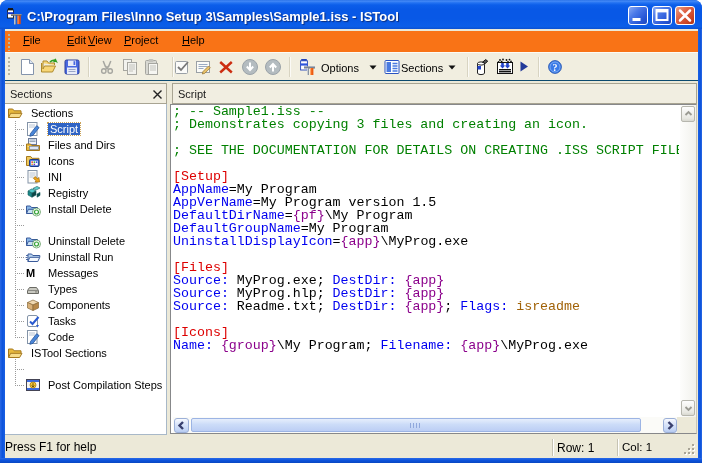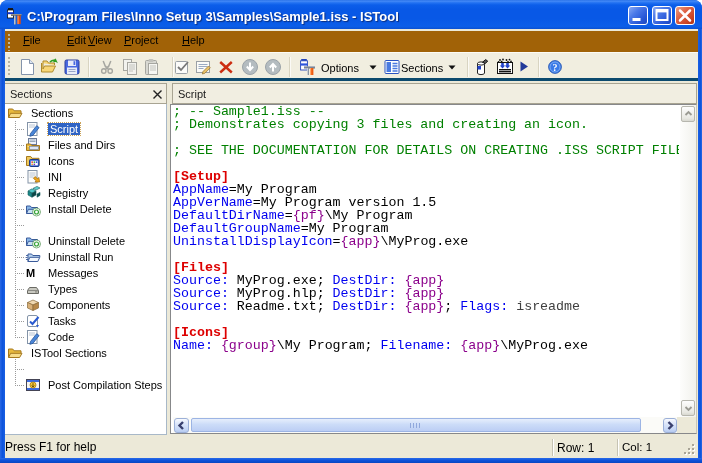--- a/index.html
+++ b/index.html
@@ -9,44 +9,44 @@
 .titlebar{left:0;top:0;width:702px;height:31px;border-radius:8px 8px 0 0;
  background:linear-gradient(180deg,#2a72e8 0%,#4288f6 4%,#2372f2 9%,#0c5eea 16%,#0858e6 30%,#0858e6 60%,#0a5ce8 76%,#0c5ee8 85%,#0a52d4 93%,#0646c0 98%,#0540b4 100%)}
 .ticon{left:7px;top:8px;width:17px;height:17px}
 .ttext{left:27px;top:9px;color:#fff;font-weight:bold;font-size:13px;white-space:nowrap;
  text-shadow:1px 1px 1px rgba(10,36,106,.85);letter-spacing:0px}
 .wbtn{top:6px;width:20px;height:19px;border:1px solid #fff;border-radius:3px}
 .bmin{left:628px;background:linear-gradient(135deg,#89a9f4 0%,#4b79e8 35%,#2a59d8 70%,#1c48c0 100%)}
 .bmax{left:652px;background:linear-gradient(135deg,#89a9f4 0%,#4b79e8 35%,#2a59d8 70%,#1c48c0 100%)}
 .bclose{left:675px;background:linear-gradient(135deg,#eb9f84 0%,#de6244 40%,#cc4524 75%,#b03413 100%)}
 .client{left:4px;top:29px;width:694px;height:429px;background:#ece9d8}
-.menubar{left:4px;top:31px;width:694px;height:22px;background:#a16207;border-bottom:1px solid #fcfbf5}
+.menubar{left:4px;top:31px;width:694px;height:22px;background:#f97316;border-bottom:1px solid #fcfbf5}
 .mitem{top:3px;font-size:11px;color:#000}
 .mitem u{text-decoration:underline}
-.toolbar{left:4px;top:53px;width:694px;height:28px;background:#f1eee0;border-bottom:3px solid #0c4a6e}
+.toolbar{left:4px;top:53px;width:694px;height:28px;background:#f1eee0;border-bottom:1px solid #0c4a6e}
 .grip{width:3px;background-image:radial-gradient(circle at 1px 1px,#b8b4a2 1px,transparent 1.2px);background-size:3px 4px}
 .tsep{top:4px;width:1px;height:20px;background:#d8d4c2;box-shadow:1px 0 0 #fbfaf6}
 .tbi{top:5px;width:18px;height:18px}
 .phdr{top:83px;height:21px;background:#f1eee1;border:1px solid #a8a492;font-size:11px;color:#1a1a1a}
 .phdr span{position:absolute;left:5px;top:4px}
 .tree{left:5px;top:104px;width:162px;height:331px;background:#fff;border:1px solid #a8b8c8;border-top:none;border-left:none;font-size:11px}
 .trow{position:absolute;left:0;height:16px;width:160px}
 .trow .lbl{position:absolute;top:2px;white-space:nowrap}
 .ticon16{position:absolute;width:16px;height:16px}
 .sel{background:#2f63c4;color:#fff;outline:1px dotted #caa35a;padding:0 2px}
 .dotv{background-image:repeating-linear-gradient(180deg,#9a9a9a 0 1px,transparent 1px 2px);width:1px}
 .doth{background-image:repeating-linear-gradient(90deg,#9a9a9a 0 1px,transparent 1px 2px);height:1px}
 .editor{left:170px;top:104px;width:527px;height:330px;background:#fff;border:1px solid #87888a;border-right-color:#c9c5b6}
 .code{position:absolute;left:2px;top:0px;width:506px;height:310px;overflow:hidden;
  font-family:"Liberation Mono",monospace;font-size:13.3px;line-height:13px;white-space:pre}
 .code i{font-style:normal;color:#008000}
-.code b{font-weight:bold;color:#dd0000}
+.code b{font-weight:normal;color:#dd0000}
 .code k{color:#0000f0}
 .code c{color:#8b008b}
-.code f{color:#404040}
+.code f{color:#a16207}
 .vsb{position:absolute;right:0;top:0;width:16px;height:312px;background:linear-gradient(90deg,#fdfdfc,#f1f1ec)}
 .hsb{position:absolute;left:2px;bottom:0;height:16px;width:504px;background:#fbfbf8}
 .sbtn{position:absolute;background:linear-gradient(180deg,#fdfdfd,#e8e8e2 80%,#d8d8d0);border:1px solid #b6b6ae;border-radius:2px}
 .corner{position:absolute;right:0;bottom:0;width:19px;height:16px;background:#ece9d8}
 .thumb{position:absolute;left:18px;top:1px;width:450px;height:14px;border:1px solid #9cb4e4;border-radius:2px;
  background:linear-gradient(180deg,#e6eefc,#ccdcf8 45%,#bccef4)}
 .statusbar{left:4px;top:437px;width:694px;height:21px;background:#ece9d8;font-size:11px;color:#000}
 .ssep{position:absolute;top:2px;width:1px;height:17px;background:#c6c3b3;box-shadow:1px 0 0 #fff}
 .bbar{left:0px;top:458px;width:702px;height:5px;background:linear-gradient(180deg,#2a6ae8,#0c52da 50%,#0847c2)}
 .lbar{left:0;top:29px;width:5px;height:434px;background:linear-gradient(90deg,#2a68e4,#0d54dc 50%,#1a60e4)}

